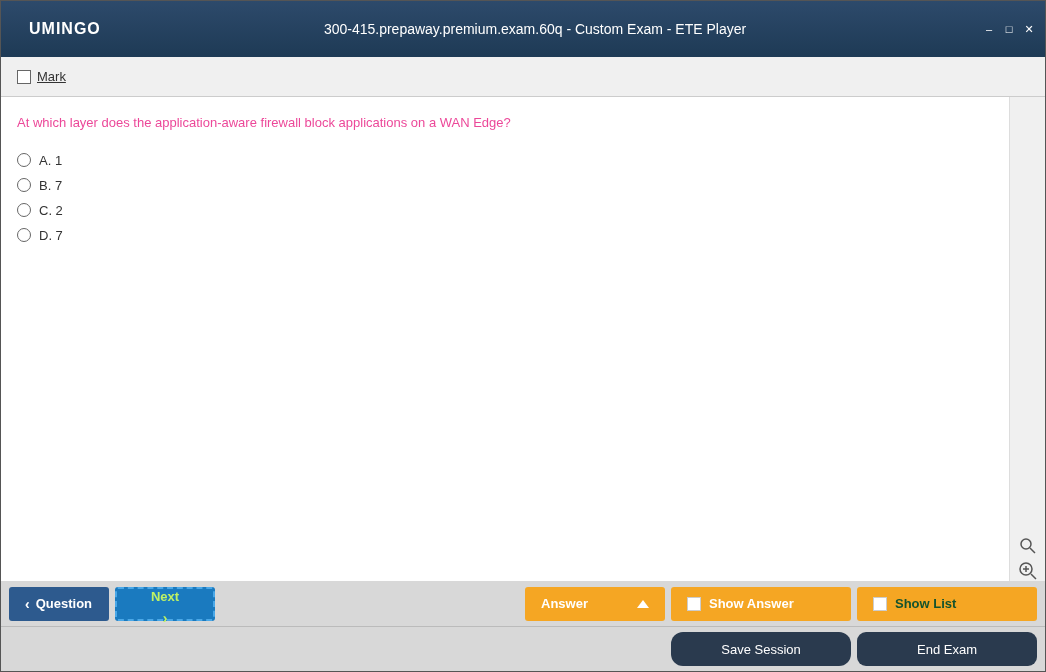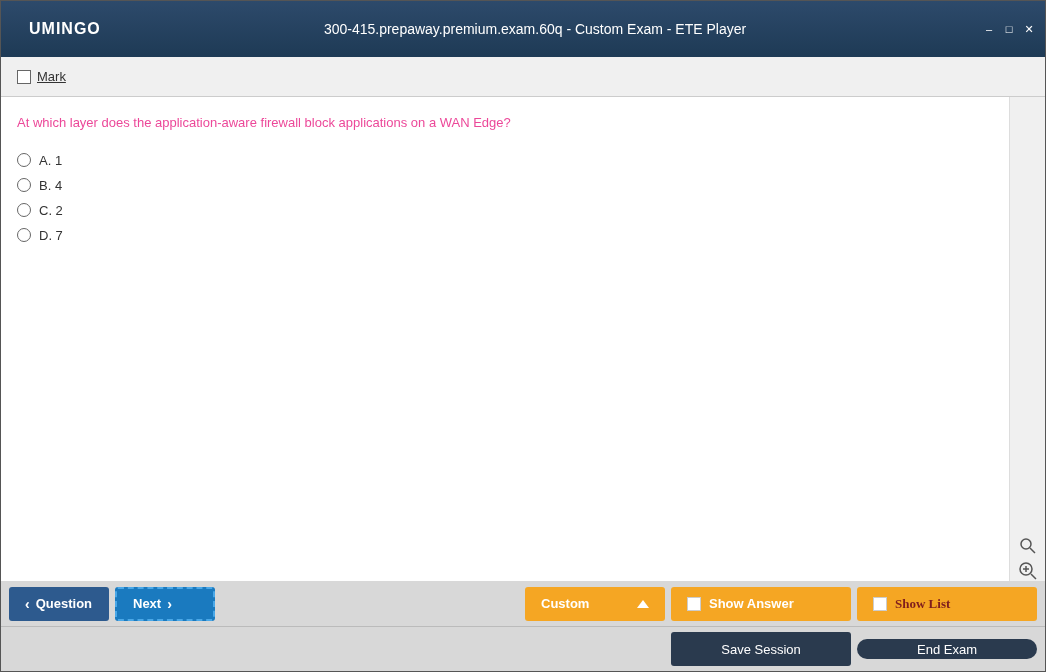--- a/index.html
+++ b/index.html
@@ -256,23 +256,24 @@
     }
 
     .btn-previous {
       background: #2d5a8e;
       color: white;
       min-width: 100px;
     }
 
     .btn-next {
       background: #1a7abf;
-      color: #ffffff;
+      color: #bef264;
       min-width: 100px;
       border: 2px dashed #4aa8e8;
+      flex-direction: column;
     }
 
     .btn-review {
       background: #f5a623;
       color: white;
       min-width: 140px;
       margin-left: auto;
       display: flex;
       align-items: center;
       justify-content: space-between;
@@ -291,54 +292,53 @@
       background: #f5a623;
       color: white;
       min-width: 180px;
       display: flex;
       align-items: center;
       gap: 8px;
     }
 
     .btn-show-list {
       background: #f5a623;
-      color: #7f1d1d;
+      color: #14532d;
       min-width: 180px;
       display: flex;
       align-items: center;
       gap: 8px;
-      font-family: Liberation Serif, serif;
     }
 
     .checkbox-square {
       width: 14px;
       height: 14px;
       background: white;
       border: 1px solid #ccc;
       flex-shrink: 0;
     }
 
     .btn-save-session {
       background: #2a3a4e;
       color: white;
       min-width: 180px;
       height: 34px;
       border: none;
-      border-radius: 3px;
+      border-radius: 12px;
       cursor: pointer;
       font-size: 13px;
     }
 
     .btn-end-exam {
       background: #2a3a4e;
       color: white;
       min-width: 180px;
-      height: 20px;
+      height: 34px;
       border: none;
-      border-radius: 14px;
+      border-radius: 9px;
       cursor: pointer;
       font-size: 13px;
     }
 
     .spacer { flex: 1; }
   </style>
 </head>
 <body>
 
 <div class="window">
@@ -373,21 +373,21 @@
   <div class="content-area">
     <div class="question-content">
       <p class="question-text">At which layer does the application-aware firewall block applications on a WAN Edge?</p>
       <ul class="options-list">
         <li class="option-item">
           <div class="option-radio"></div>
           <span class="option-label">A.  1</span>
         </li>
         <li class="option-item">
           <div class="option-radio"></div>
-          <span class="option-label">B.  4</span>
+          <span class="option-label">B.  7</span>
         </li>
         <li class="option-item">
           <div class="option-radio"></div>
           <span class="option-label">C.  2</span>
         </li>
         <li class="option-item">
           <div class="option-radio"></div>
           <span class="option-label">D.  7</span>
         </li>
       </ul>
@@ -421,21 +421,21 @@
       </button>
 
       <button class="nav-btn btn-next">
         <span>Next</span>
         <span style="font-size:14px;">›</span>
       </button>
 
       <div class="spacer"></div>
 
       <button class="nav-btn btn-review">
-        <span>Custom</span>
+        <span>Answer</span>
         <div class="review-arrow"></div>
       </button>
 
       <button class="nav-btn btn-show-answer">
         <div class="checkbox-square"></div>
         <span>Show Answer</span>
       </button>
 
       <button class="nav-btn btn-show-list">
         <div class="checkbox-square"></div>

